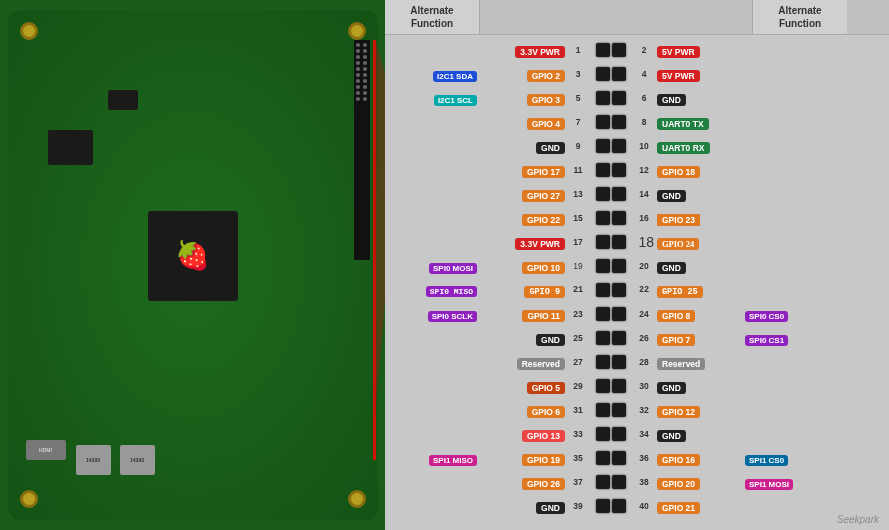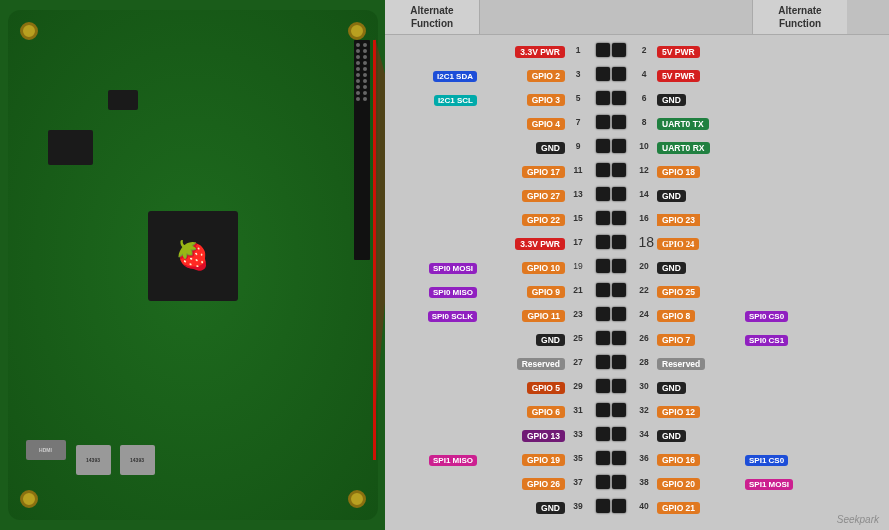--- a/index.html
+++ b/index.html
@@ -275,21 +275,21 @@
         <div style="width: 88px; text-align: right; padding-right: 3px;"><span style="display: inline-block; padding: 1px 5px; border-radius: 3px; font-size: 8.5px; font-weight: bold; color: white; background: rgb(224, 120, 32);">GPIO 10</span></div>
         <div style="width: 20px; text-align: center; font-size: 8.5px; font-weight: normal; color: rgb(51, 51, 51);">19</div>
         <div style="display: flex; align-items: center; justify-content: center; width: 46px;">
           <div style="width: 14px; height: 14px; background: rgb(26, 26, 26); border-radius: 2px; margin: 0px 1px; box-shadow: rgba(0, 0, 0, 0.8) 0px 0px 2px;"></div>
           <div style="width: 14px; height: 14px; background: rgb(26, 26, 26); border-radius: 2px; margin: 0px 1px; box-shadow: rgba(0, 0, 0, 0.8) 0px 0px 2px;"></div>
         </div>
         <div style="width: 20px; text-align: center; font-size: 8.5px; font-weight: bold; color: rgb(51, 51, 51);">20</div>
         <div style="width: 88px; text-align: left; padding-left: 3px;"><span style="display: inline-block; padding: 1px 5px; border-radius: 3px; font-size: 8.5px; font-weight: bold; color: white; background: rgb(34, 34, 34);">GND</span></div>
         <div style="width: 95px; text-align: left; padding-left: 3px;"></div>
       </div>
-      <div style="display: flex; align-items: center; height: 23px; margin: 1px 0px;">
+      <div style="display: flex; align-items: center; height: 23px; margin: 1px 0px; font-family: Liberation Mono, monospace;">
         <div style="width: 95px; text-align: right; padding-right: 3px;"><span style="display: inline-block; padding: 1px 4px; border-radius: 3px; font-size: 8px; font-weight: bold; color: white; background: rgb(144, 32, 192);">SPI0 MISO</span></div>
         <div style="width: 88px; text-align: right; padding-right: 3px;"><span style="display: inline-block; padding: 1px 5px; border-radius: 3px; font-size: 8.5px; font-weight: bold; color: white; background: rgb(224, 120, 32);">GPIO 9</span></div>
         <div style="width: 20px; text-align: center; font-size: 8.5px; font-weight: bold; color: rgb(51, 51, 51);">21</div>
         <div style="display: flex; align-items: center; justify-content: center; width: 46px;">
           <div style="width: 14px; height: 14px; background: rgb(26, 26, 26); border-radius: 2px; margin: 0px 1px; box-shadow: rgba(0, 0, 0, 0.8) 0px 0px 2px;"></div>
           <div style="width: 14px; height: 14px; background: rgb(26, 26, 26); border-radius: 2px; margin: 0px 1px; box-shadow: rgba(0, 0, 0, 0.8) 0px 0px 2px;"></div>
         </div>
         <div style="width: 20px; text-align: center; font-size: 8.5px; font-weight: bold; color: rgb(51, 51, 51);">22</div>
         <div style="width: 88px; text-align: left; padding-left: 3px;"><span style="display: inline-block; padding: 1px 5px; border-radius: 3px; font-size: 8.5px; font-weight: bold; color: white; background: rgb(224, 120, 32);">GPIO 25</span></div>
         <div style="width: 95px; text-align: left; padding-left: 3px;"></div>
@@ -349,41 +349,41 @@
         <div style="display: flex; align-items: center; justify-content: center; width: 46px;">
           <div style="width: 14px; height: 14px; background: rgb(26, 26, 26); border-radius: 2px; margin: 0px 1px; box-shadow: rgba(0, 0, 0, 0.8) 0px 0px 2px;"></div>
           <div style="width: 14px; height: 14px; background: rgb(26, 26, 26); border-radius: 2px; margin: 0px 1px; box-shadow: rgba(0, 0, 0, 0.8) 0px 0px 2px;"></div>
         </div>
         <div style="width: 20px; text-align: center; font-size: 8.5px; font-weight: bold; color: rgb(51, 51, 51);">32</div>
         <div style="width: 88px; text-align: left; padding-left: 3px;"><span style="display: inline-block; padding: 1px 5px; border-radius: 3px; font-size: 8.5px; font-weight: bold; color: white; background: rgb(224, 120, 32);">GPIO 12</span></div>
         <div style="width: 95px; text-align: left; padding-left: 3px;"></div>
       </div>
       <div style="display: flex; align-items: center; height: 23px; margin: 1px 0px;">
         <div style="width: 95px; text-align: right; padding-right: 3px;"></div>
-        <div style="width: 88px; text-align: right; padding-right: 3px;"><span style="display: inline-block; padding: 1px 5px; border-radius: 3px; font-size: 8.5px; font-weight: bold; color: white; background: #701a75;">GPIO 13</span></div>
+        <div style="width: 88px; text-align: right; padding-right: 3px;"><span style="display: inline-block; padding: 1px 5px; border-radius: 3px; font-size: 8.5px; font-weight: bold; color: white; background: #ef4444;">GPIO 13</span></div>
         <div style="width: 20px; text-align: center; font-size: 8.5px; font-weight: bold; color: rgb(51, 51, 51);">33</div>
         <div style="display: flex; align-items: center; justify-content: center; width: 46px;">
           <div style="width: 14px; height: 14px; background: rgb(26, 26, 26); border-radius: 2px; margin: 0px 1px; box-shadow: rgba(0, 0, 0, 0.8) 0px 0px 2px;"></div>
           <div style="width: 14px; height: 14px; background: rgb(26, 26, 26); border-radius: 2px; margin: 0px 1px; box-shadow: rgba(0, 0, 0, 0.8) 0px 0px 2px;"></div>
         </div>
         <div style="width: 20px; text-align: center; font-size: 8.5px; font-weight: bold; color: rgb(51, 51, 51);">34</div>
         <div style="width: 88px; text-align: left; padding-left: 3px;"><span style="display: inline-block; padding: 1px 5px; border-radius: 3px; font-size: 8.5px; font-weight: bold; color: white; background: rgb(34, 34, 34);">GND</span></div>
         <div style="width: 95px; text-align: left; padding-left: 3px;"></div>
       </div>
       <div style="display: flex; align-items: center; height: 23px; margin: 1px 0px;">
         <div style="width: 95px; text-align: right; padding-right: 3px;"><span style="display: inline-block; padding: 1px 4px; border-radius: 3px; font-size: 8px; font-weight: bold; color: white; background: rgb(204, 32, 144);">SPI1 MISO</span></div>
         <div style="width: 88px; text-align: right; padding-right: 3px;"><span style="display: inline-block; padding: 1px 5px; border-radius: 3px; font-size: 8.5px; font-weight: bold; color: white; background: rgb(224, 120, 32);">GPIO 19</span></div>
         <div style="width: 20px; text-align: center; font-size: 8.5px; font-weight: bold; color: rgb(51, 51, 51);">35</div>
         <div style="display: flex; align-items: center; justify-content: center; width: 46px;">
           <div style="width: 14px; height: 14px; background: rgb(26, 26, 26); border-radius: 2px; margin: 0px 1px; box-shadow: rgba(0, 0, 0, 0.8) 0px 0px 2px;"></div>
           <div style="width: 14px; height: 14px; background: rgb(26, 26, 26); border-radius: 2px; margin: 0px 1px; box-shadow: rgba(0, 0, 0, 0.8) 0px 0px 2px;"></div>
         </div>
         <div style="width: 20px; text-align: center; font-size: 8.5px; font-weight: bold; color: rgb(51, 51, 51);">36</div>
         <div style="width: 88px; text-align: left; padding-left: 3px;"><span style="display: inline-block; padding: 1px 5px; border-radius: 3px; font-size: 8.5px; font-weight: bold; color: white; background: rgb(224, 120, 32);">GPIO 16</span></div>
-        <div style="width: 95px; text-align: left; padding-left: 3px;"><span style="display: inline-block; padding: 1px 4px; border-radius: 3px; font-size: 8px; font-weight: bold; color: white; background: #1d4ed8;">SPI1 CS0</span></div>
+        <div style="width: 95px; text-align: left; padding-left: 3px;"><span style="display: inline-block; padding: 1px 4px; border-radius: 3px; font-size: 8px; font-weight: bold; color: white; background: #0369a1;">SPI1 CS0</span></div>
       </div>
       <div style="display: flex; align-items: center; height: 23px; margin: 1px 0px;">
         <div style="width: 95px; text-align: right; padding-right: 3px;"></div>
         <div style="width: 88px; text-align: right; padding-right: 3px;"><span style="display: inline-block; padding: 1px 5px; border-radius: 3px; font-size: 8.5px; font-weight: bold; color: white; background: rgb(224, 120, 32);">GPIO 26</span></div>
         <div style="width: 20px; text-align: center; font-size: 8.5px; font-weight: bold; color: rgb(51, 51, 51);">37</div>
         <div style="display: flex; align-items: center; justify-content: center; width: 46px;">
           <div style="width: 14px; height: 14px; background: rgb(26, 26, 26); border-radius: 2px; margin: 0px 1px; box-shadow: rgba(0, 0, 0, 0.8) 0px 0px 2px;"></div>
           <div style="width: 14px; height: 14px; background: rgb(26, 26, 26); border-radius: 2px; margin: 0px 1px; box-shadow: rgba(0, 0, 0, 0.8) 0px 0px 2px;"></div>
         </div>
         <div style="width: 20px; text-align: center; font-size: 8.5px; font-weight: bold; color: rgb(51, 51, 51);">38</div>

